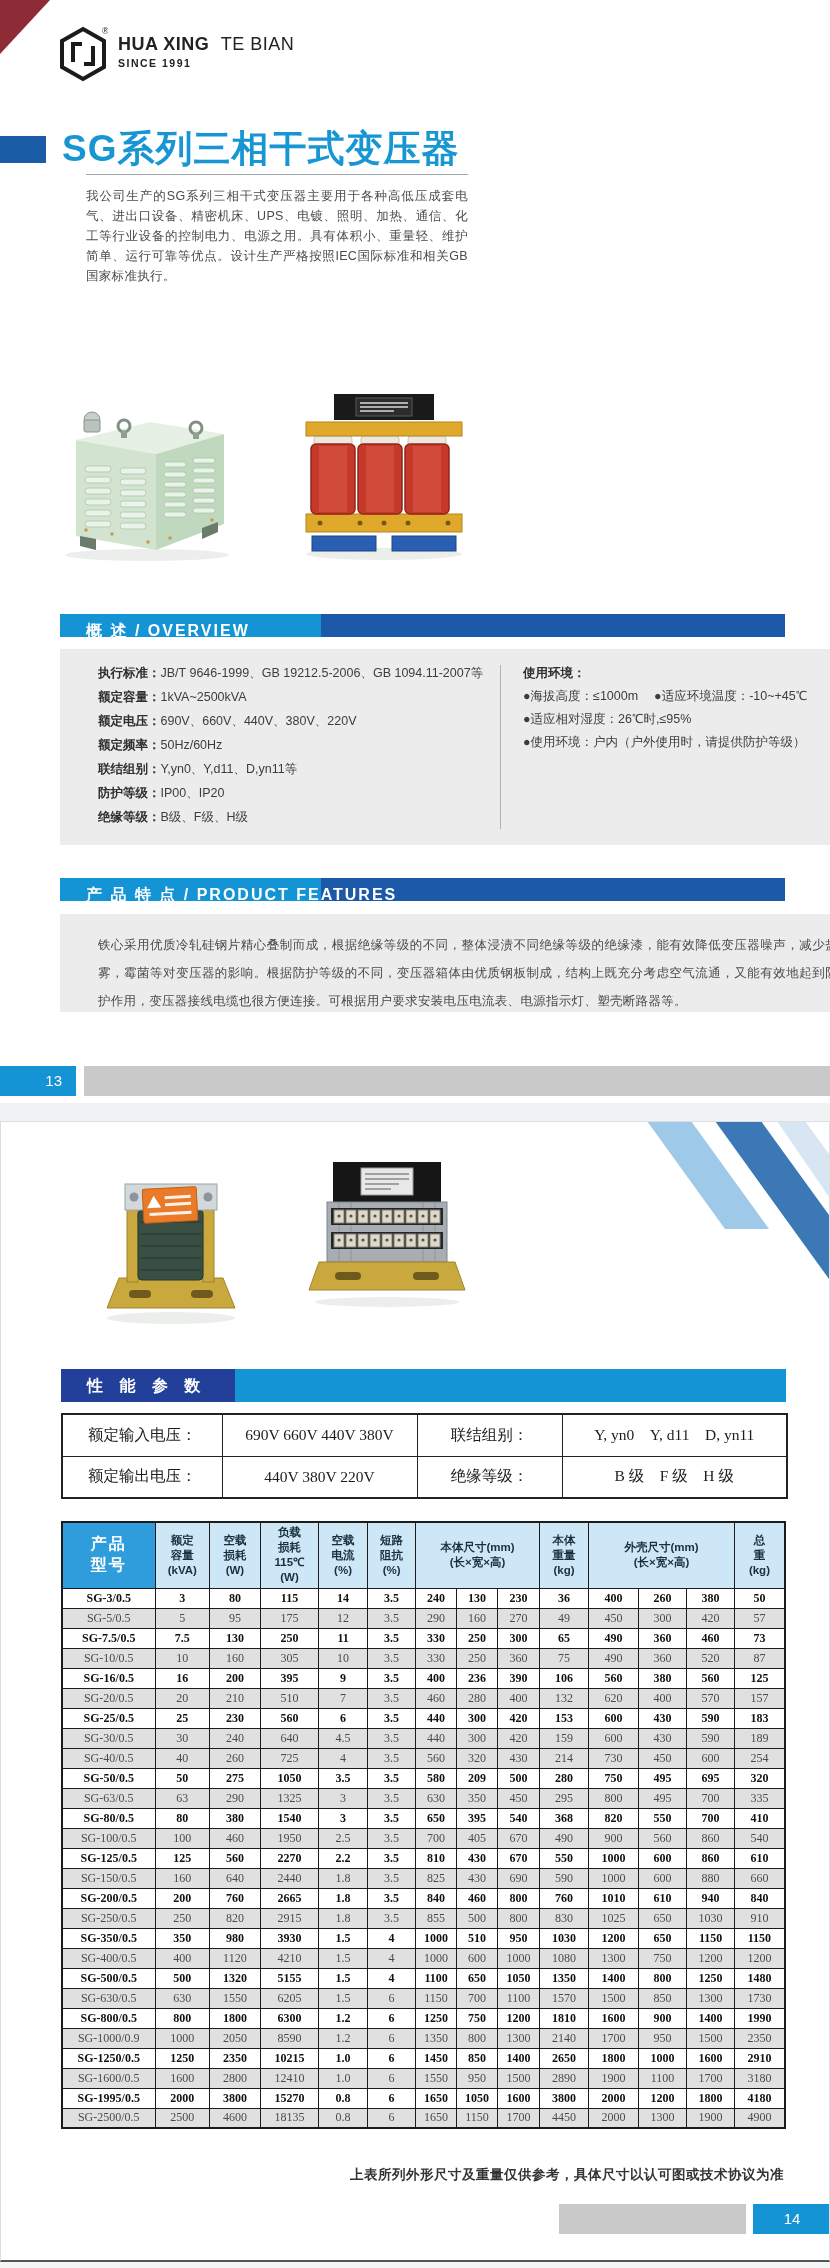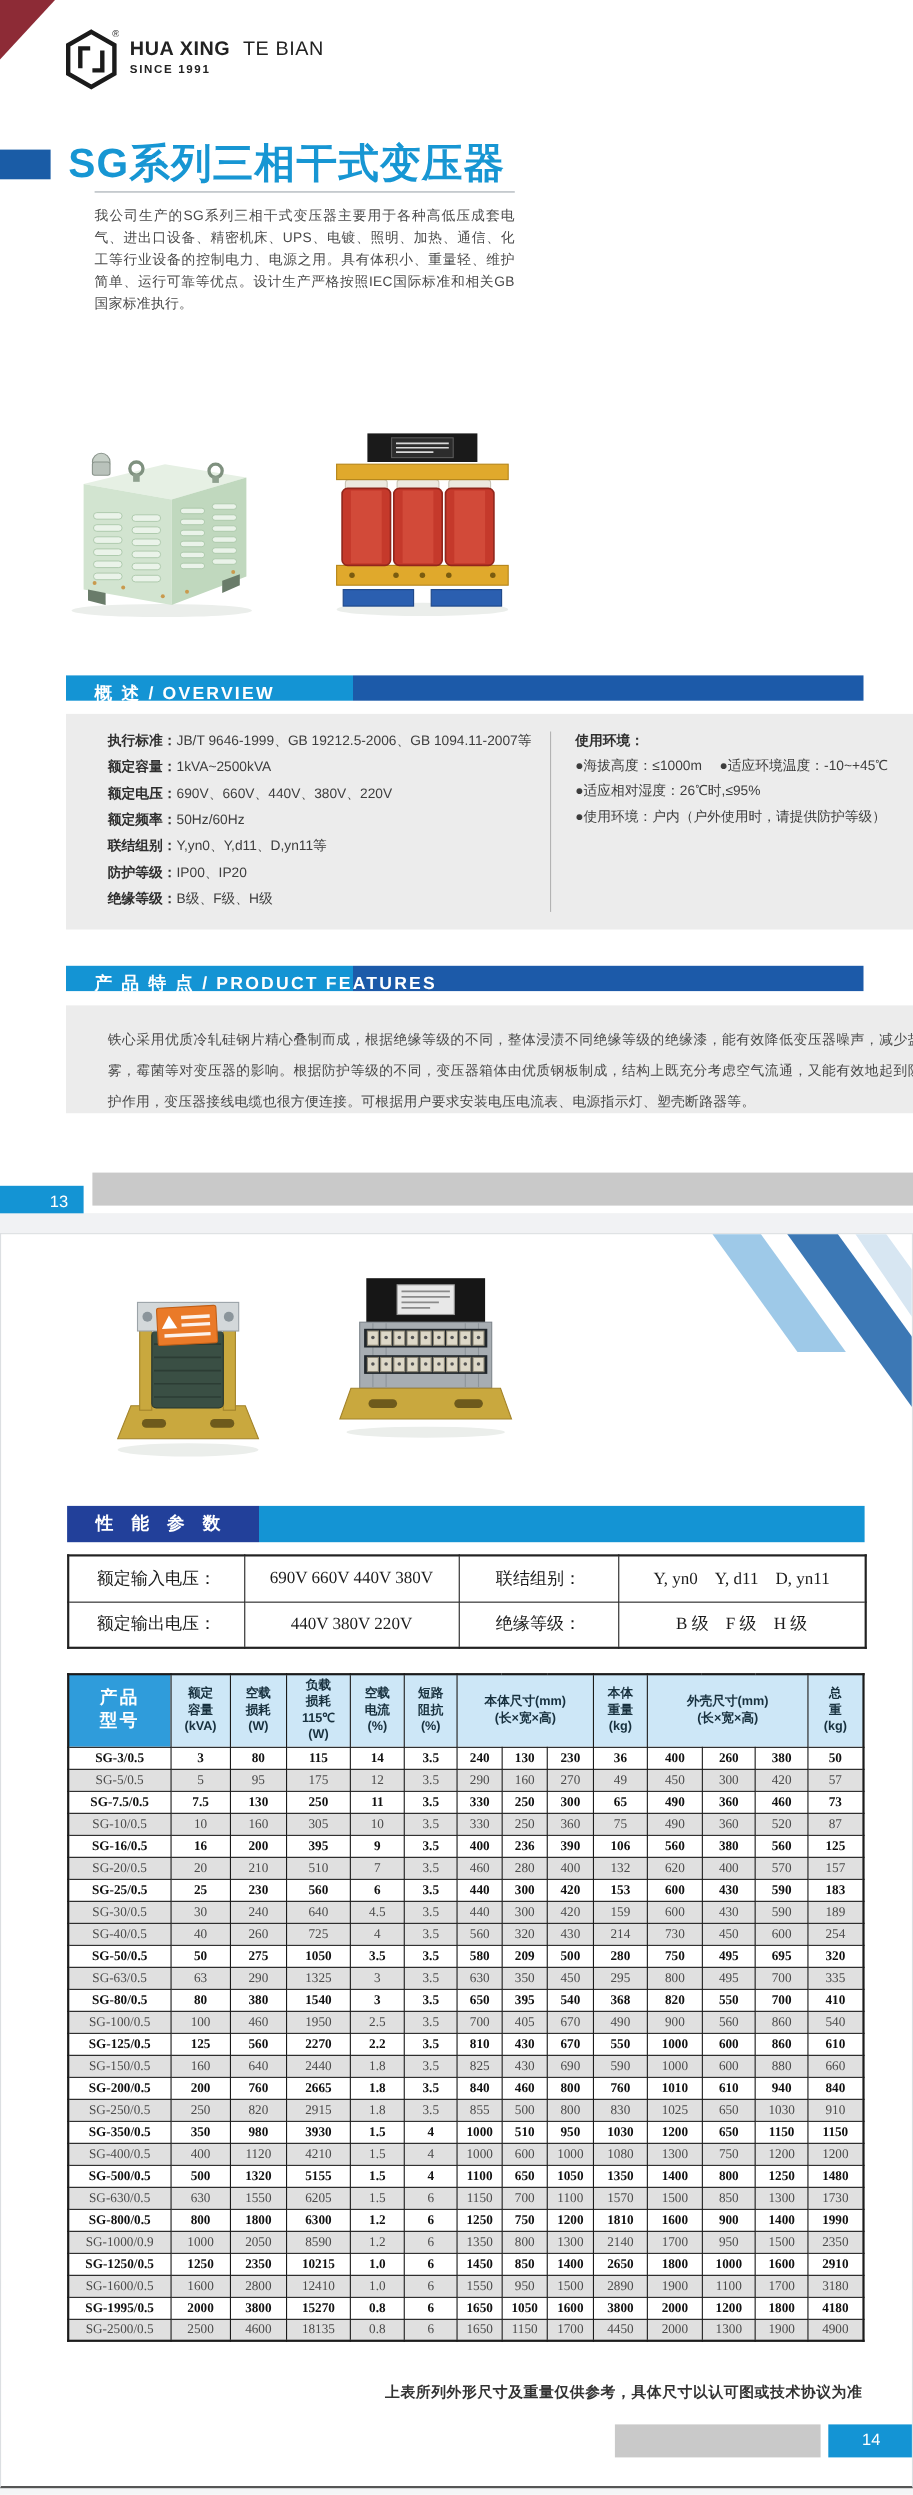--- a/index.html
+++ b/index.html
@@ -54,21 +54,21 @@
   .spec-value { flex:1; }
   .env-title { font-size:12.5px; font-weight:bold; color:#2e2e2e; line-height:24px; }
   .env-line { font-size:12.5px; line-height:23px; color:#3d3d3d; }
 
   .features-box { top:914px; height:98px; padding:17px 30px 0 38px; }
   .features-text { font-size:12.5px; line-height:28px; color:#4a4a4a; text-align:justify; letter-spacing:.3px; }
 
   
   .pagemark { position:absolute; height:30px; }
   .pm-13 { top:1066px; left:0; width:830px; }
-  .pm-13 .num { position:absolute; left:0; top:12px; width:76px; height:30px; background:#1494d4; color:#fff;
+  .pm-13 .num { position:absolute; left:0; top:0; width:76px; height:30px; background:#1494d4; color:#fff;
      font-size:15px; line-height:30px; text-align:right; padding-right:14px; }
   .pm-13 .bar { position:absolute; left:84px; top:0; width:746px; height:30px; background:#c9c9c9; }
   .pm-14 { top:1082px; left:0; width:830px; }
   .pm-14 .bar { position:absolute; left:558px; top:0; width:187px; height:30px; background:#c9c9c9; }
   .pm-14 .num { position:absolute; left:752px; top:0; width:78px; height:30px; background:#1494d4; color:#fff;
      font-size:15px; line-height:30px; text-align:center; }
 
   
   .deco { position:absolute; top:-1px; right:0; }
 

